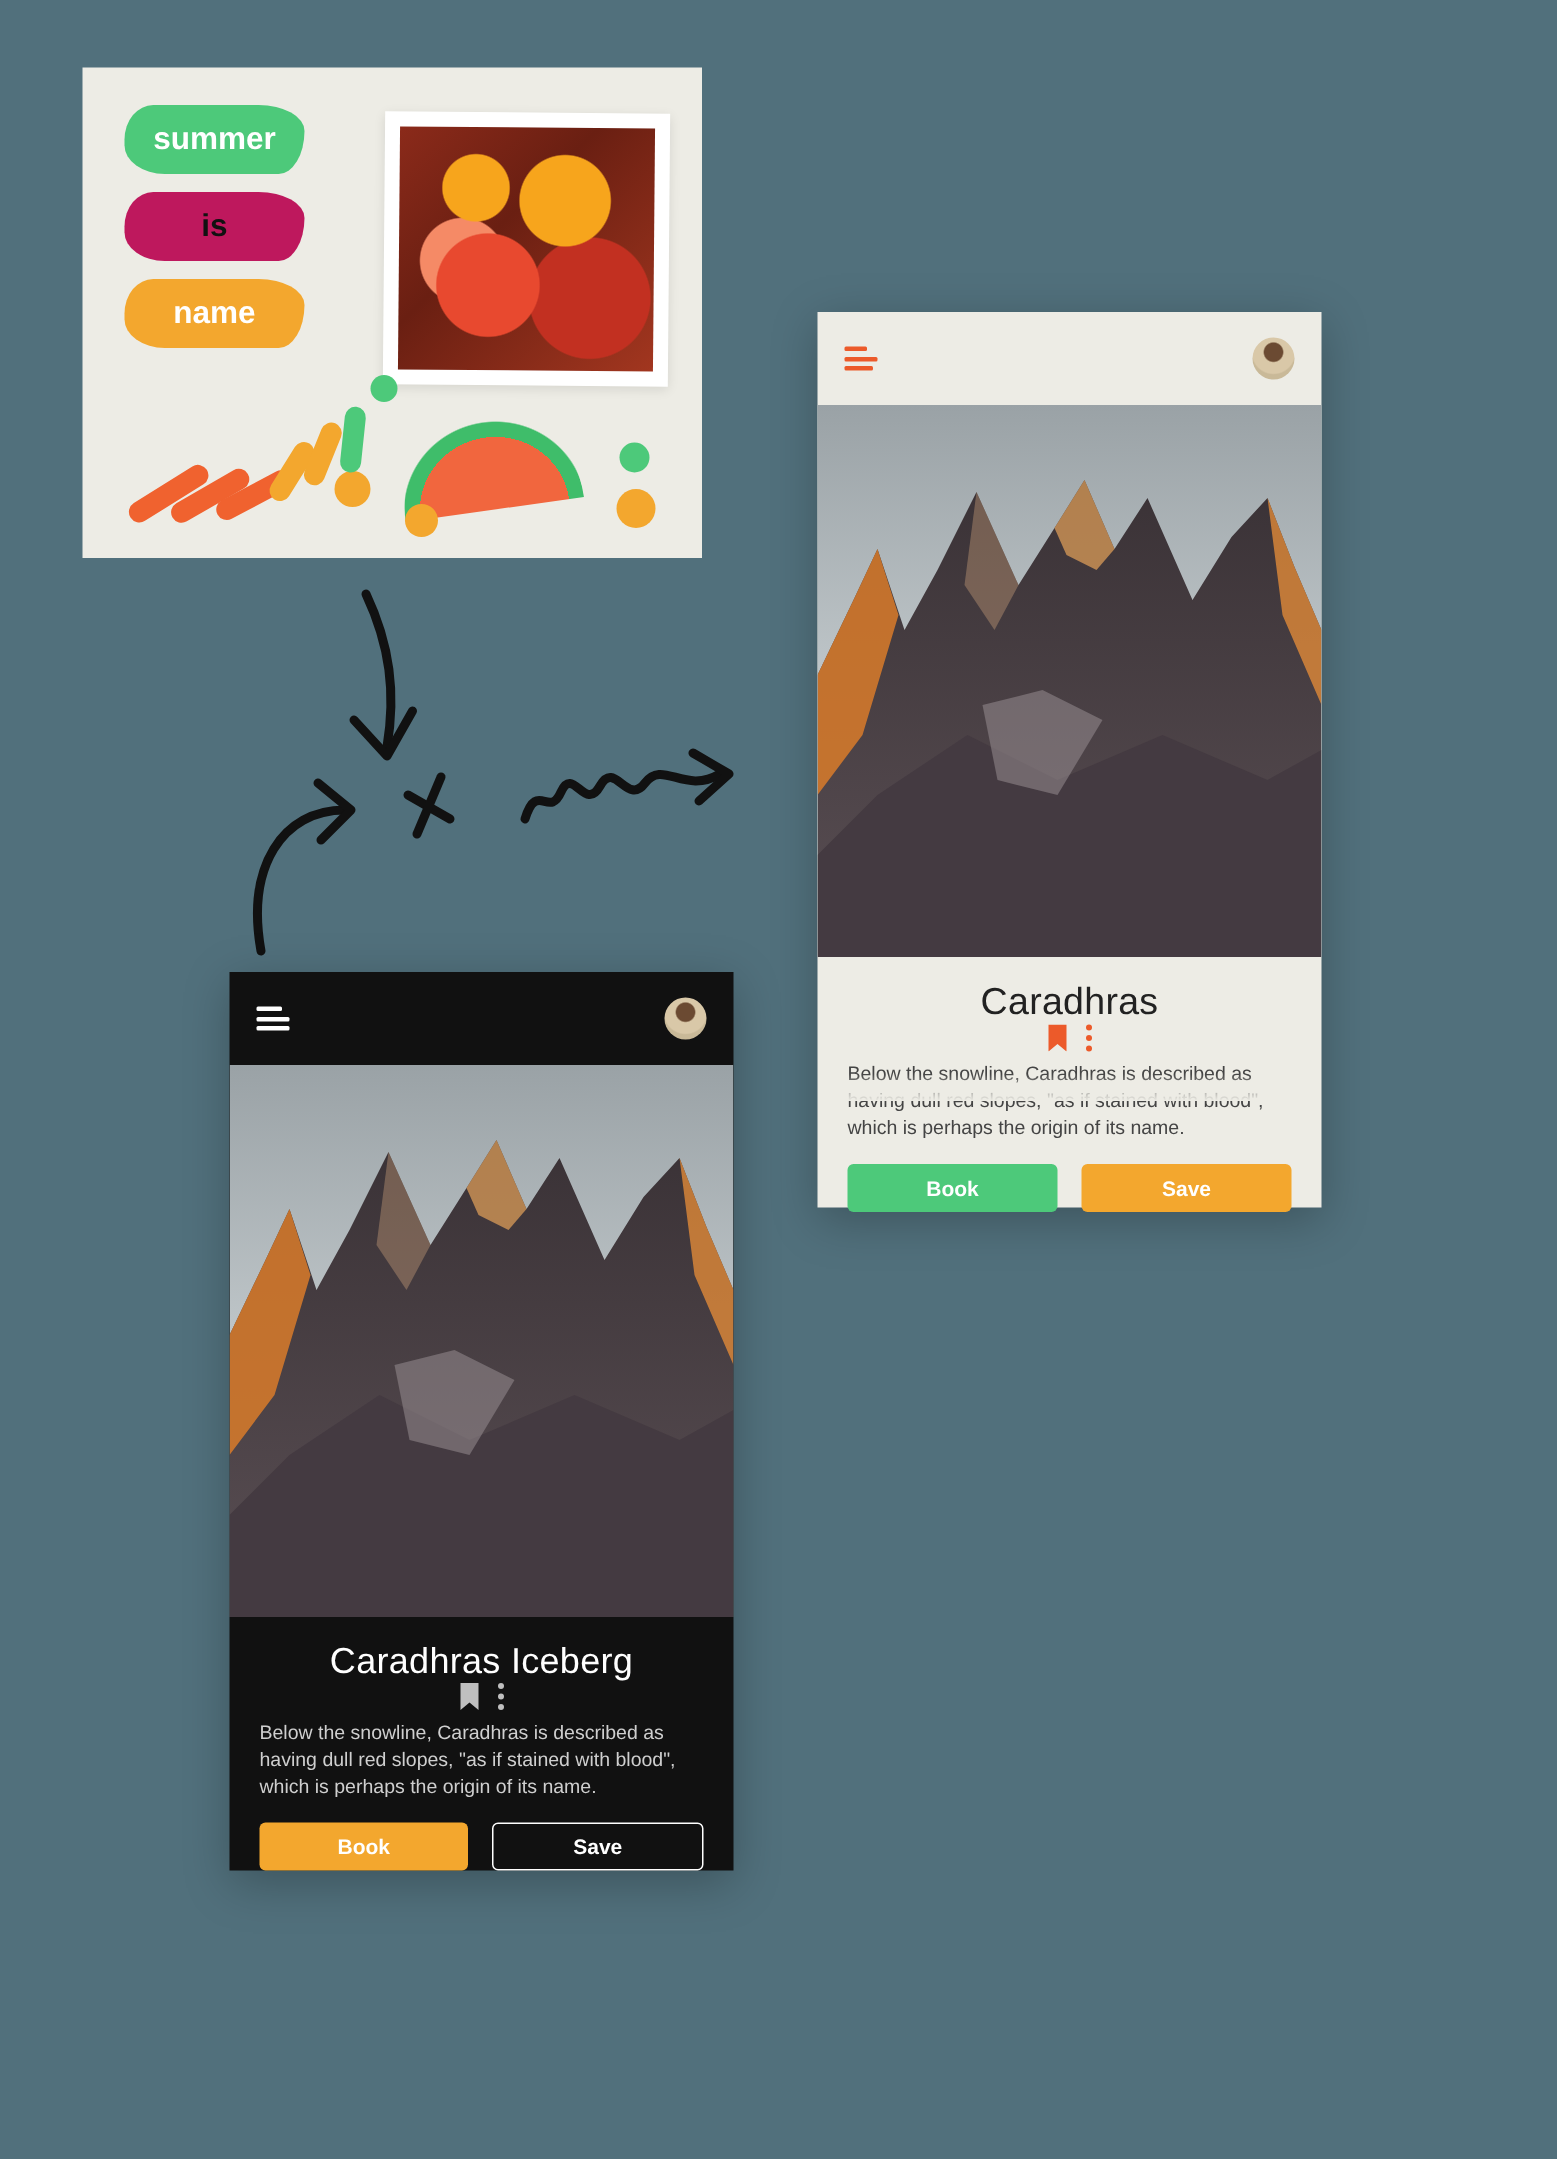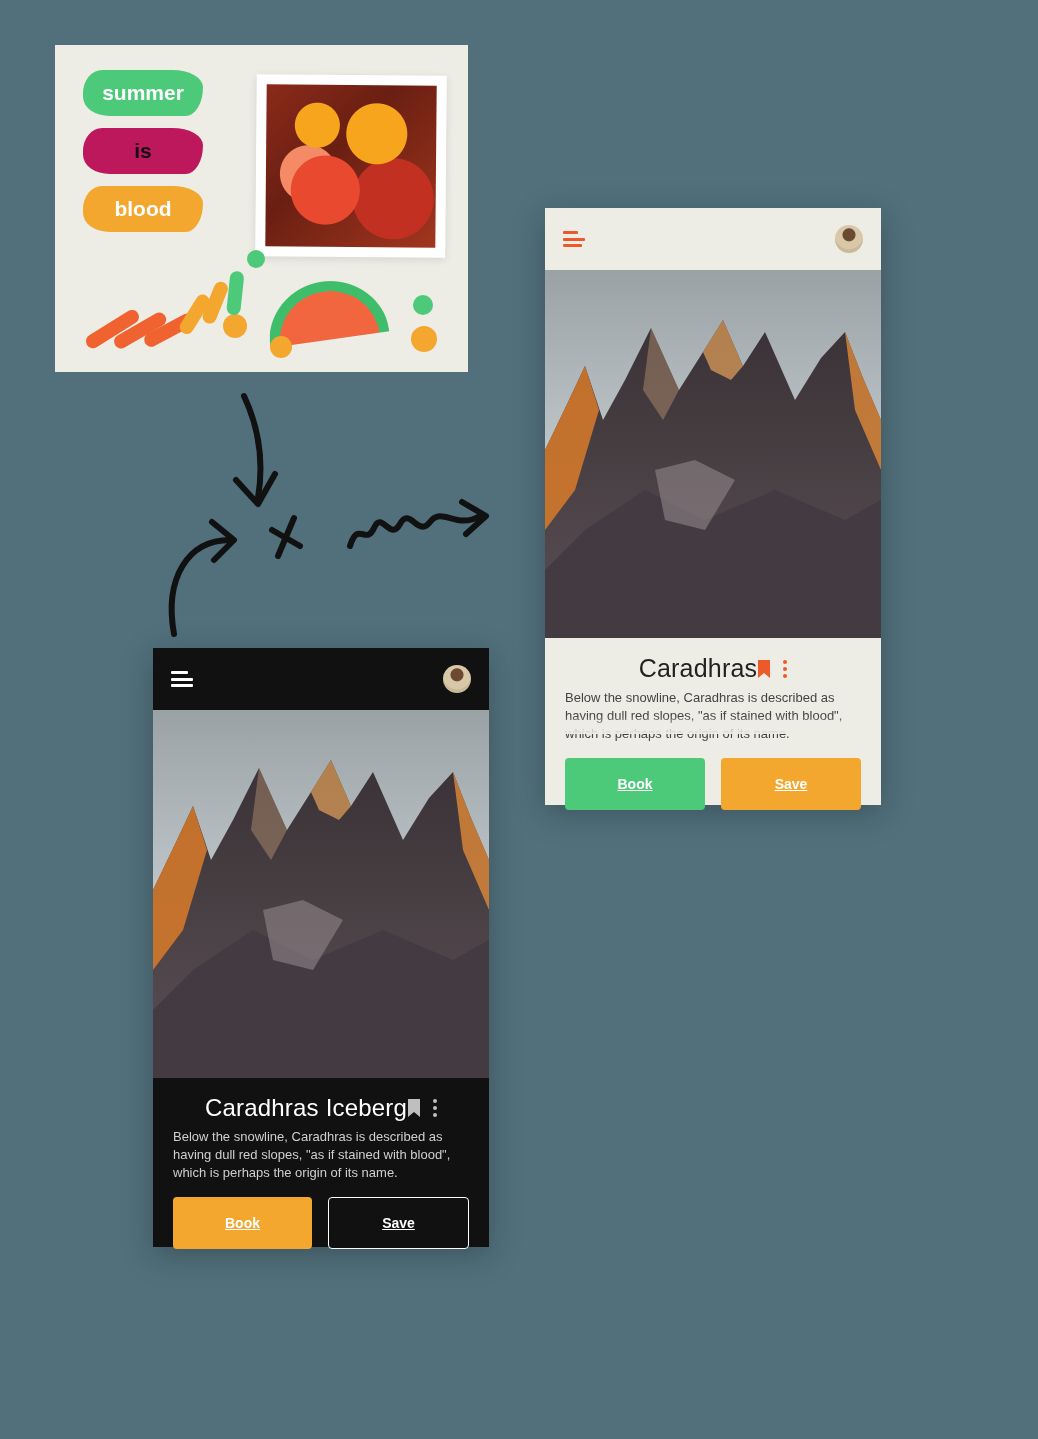--- a/index.html
+++ b/index.html
@@ -121,22 +121,23 @@
       width: 100%;
       position: relative;
       overflow: hidden;
     }
     .phone-light .hero { height: 368px; }
     .phone-dark .hero { height: 368px; }
     .hero svg { width: 100%; height: 100%; display: block; }
 
     .content { padding: 16px 20px 18px; }
     .title-row {
-      display: flex; align-items: center; justify-content: center;
+      display: flex; align-items: center; justify-content: flex-end;
       margin-bottom: 6px;
+      flex-direction: column;
     }
     .title { font-size: 25px; font-weight: 400; letter-spacing: 0.2px; }
     .phone-dark .title { color: #fff; font-weight: 400; font-size: 24px; }
     .phone-light .title { color: #222; }
 
     .title-actions { display: flex; align-items: center; gap: 12px; }
     .bookmark { width: 14px; height: 18px; cursor: pointer; }
     .phone-light .bookmark { color: #ec5a2a; }
     .phone-dark .bookmark { color: #bfbfbf; }
     .kebab { display: flex; flex-direction: column; gap: 3px; cursor: pointer; }
@@ -150,37 +151,37 @@
     .phone-light .content {
       position: relative;
     }
     .phone-light .desc-fade {
       position: absolute; left: 20px; right: 20px; top: 78px; height: 18px;
       background: linear-gradient(180deg, rgba(237,236,229,0) 0%, #edece5 100%);
     }
 
     .btn-row { display: flex; gap: 16px; margin-top: 14px; }
     .btn {
-      flex: 1; height: 52px; border-radius: 4px; border: none;
+      flex: 1; height: 32px; border-radius: 4px; border: none;
       font-weight: 700; font-size: 14px; cursor: pointer;
-      display: flex; align-items: center; justify-content: center; text-decoration: underline;
+      display: flex; align-items: center; justify-content: center;
     }
     .phone-light .btn-primary { background: #4dc97a; color: #fff; }
     .phone-light .btn-secondary { background: #f3a72e; color: #fff; }
     .phone-dark .btn-primary { background: #f3a72e; color: #fff; }
     .phone-dark .btn-secondary { background: #111; color: #fff; border: 1.5px solid #fff; }
   </style>
 </head>
 <body>
 
 <div class="summer-card">
   <div class="summer-labels">
     <div class="brush-label brush-green">summer</div>
     <div class="brush-label brush-orange">is</div>
-    <div class="brush-label brush-yellow">blood</div>
+    <div class="brush-label brush-yellow">name</div>
   </div>
   <div class="photo-frame">
     <div class="fruit-photo"></div>
   </div>
   <div class="doodles">
     <div class="watermelon-doodle"></div>
     <div class="dot d-orange" style="width:22px;height:22px;left:185px;bottom:2px"></div>
     <div class="dot d-orange" style="width:24px;height:24px;left:138px;bottom:22px"></div>
     <div class="dot d-green" style="width:20px;height:20px;right:12px;bottom:45px"></div>
     <div class="dot d-orange" style="width:26px;height:26px;right:8px;bottom:8px"></div>

